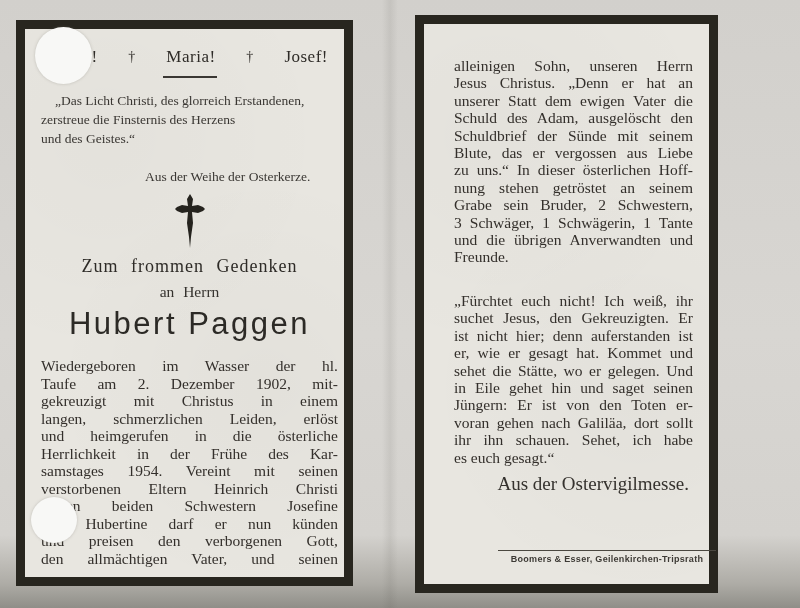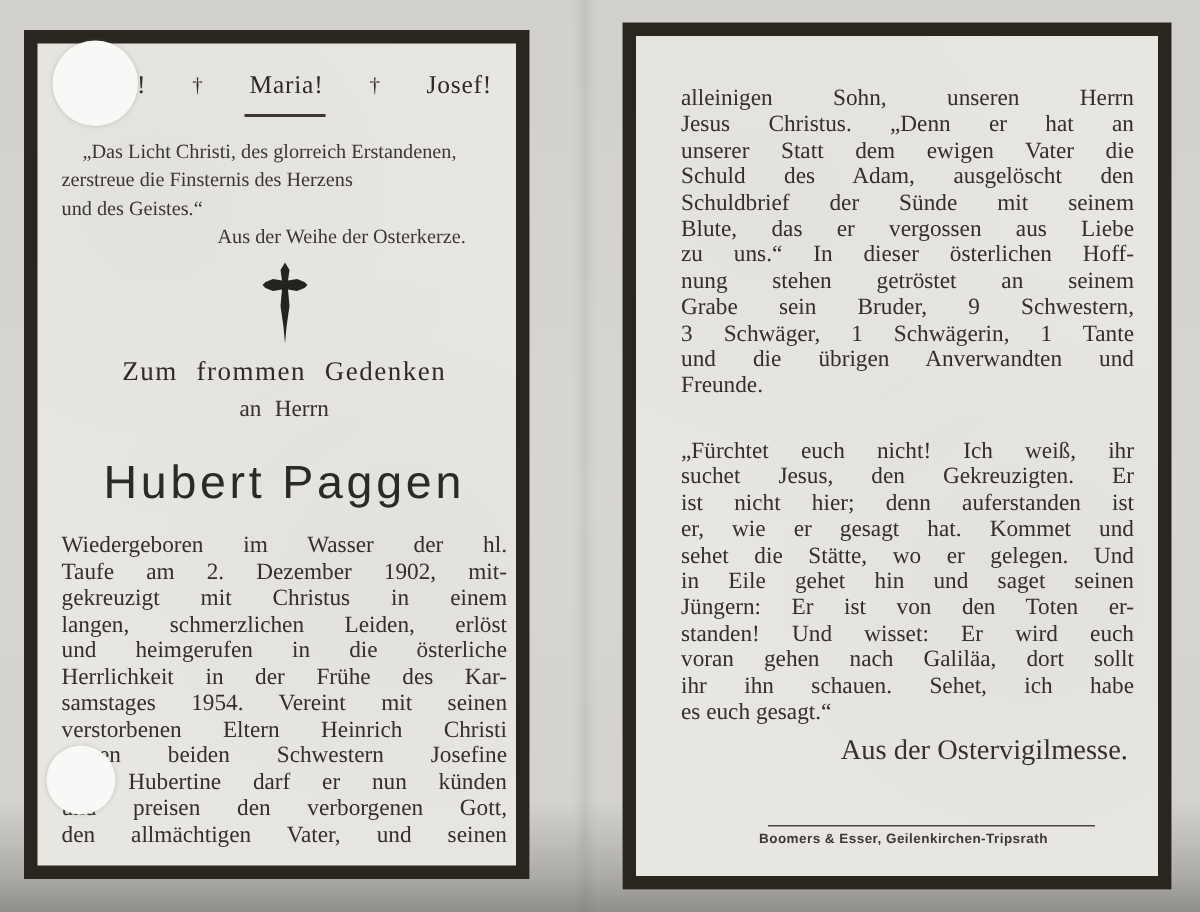--- a/index.html
+++ b/index.html
@@ -7,49 +7,49 @@
     position:relative;width:800px;height:608px;overflow:hidden;
     background:linear-gradient(180deg,#d2d0cc 0%,#d8d6d2 55%,#d4d2ce 88%,#aeaca6 96%,#8f8e88 100%);
     font-family:"Liberation Serif", serif;color:#35322e;
   }
   .card{position:absolute;box-sizing:border-box;border:9px solid #28261f;
     background:
       radial-gradient(circle at 25% 20%, rgba(0,0,0,0.018), transparent 45%),
       radial-gradient(circle at 75% 65%, rgba(0,0,0,0.025), transparent 50%),
       #e8e6e0;}
   .card-left{left:16px;top:20px;width:337px;height:566px;}
-  .card-right{left:415px;top:15px;width:366px;height:578px;}
+  .card-right{left:415px;top:15px;width:303px;height:578px;}
   .inner{position:relative;width:100%;height:100%;box-sizing:border-box;}
   .card-left .inner{padding:14px 6px 0 16px;}
   .card-right .inner{padding:18px 10px 0 30px;}
 
   .invocation{display:flex;justify-content:space-between;align-items:baseline;
     padding:4px 10px 0 12px;font-size:17px;letter-spacing:0.5px;color:#2e2b27;}
   .dagger{font-size:14px;position:relative;top:-1px;}
   .rule{width:54px;height:2px;background:#3a3733;margin:9px auto 0 auto;}
 
   .quote{margin-top:13px;font-size:13.5px;line-height:19px;color:#3a3733;}
   .q0{margin-left:14px;margin-top:11px;}
   .q1{}
-  .qattr{margin-left:104px;margin-top:0;font-size:13.5px;}
+  .qattr{margin-left:104px;margin-top:19px;font-size:13.5px;}
 
   .cross-wrap{margin-top:7px;text-align:center;height:56px;}
   .intro{margin-top:7px;text-align:center;font-size:18px;word-spacing:7px;letter-spacing:1px;color:#2e2b27;}
   .salutation{margin-top:6px;text-align:center;font-size:15.5px;word-spacing:5px;}
-  .name{margin-top:22px;text-align:center;font-size:31px;letter-spacing:2.5px;
+  .name{margin-top:5px;text-align:center;font-size:31px;letter-spacing:2.5px;
     font-family:"Liberation Sans", sans-serif;color:#2c2a26;}
 
   .body{margin-top:15px;font-size:15.5px;line-height:17.5px;color:#332f2b;}
   .card-right .body{font-size:15.5px;line-height:17.4px;padding-right:6px;}
   .jline{text-align:justify;text-align-last:justify;white-space:nowrap;}
   .jline.last{text-align-last:left;}
   .p2{margin-top:26px;}
   .attr-right{margin-top:7px;text-align:right;padding-right:10px;font-size:19px;}
 
-  .printer{position:absolute;left:82px;bottom:20px;width:230px;}
+  .printer{position:absolute;left:68px;bottom:20px;width:230px;text-align:center;}
   .printer-rule{border-top:1.5px solid #4a4740;width:218px;margin:0 auto 3px auto;}
   .printer-text{font-family:"Liberation Sans", sans-serif;font-size:9px;font-weight:bold;
     letter-spacing:0.3px;color:#3d3a35;}
 
   .hole{position:absolute;border-radius:50%;background:#f8f8f6;
     box-shadow:0 0 3px rgba(120,118,110,0.35);z-index:5;}
   .hole-top{left:35px;top:27px;width:57px;height:57px;}
   .hole-bottom{left:31px;top:497px;width:46px;height:46px;}
 
   .fold{position:absolute;left:382px;top:0;width:16px;height:608px;
@@ -113,35 +113,34 @@
 
       <div class="body">
         <div class="jline">alleinigen Sohn, unseren Herrn</div>
         <div class="jline">Jesus Christus. „Denn er hat an</div>
         <div class="jline">unserer Statt dem ewigen Vater die</div>
         <div class="jline">Schuld des Adam, ausgelöscht den</div>
         <div class="jline">Schuldbrief der Sünde mit seinem</div>
         <div class="jline">Blute, das er vergossen aus Liebe</div>
         <div class="jline">zu uns.“ In dieser österlichen Hoff-</div>
         <div class="jline">nung stehen getröstet an seinem</div>
-        <div class="jline">Grabe sein Bruder, 9 Schwestern,</div>
+        <div class="jline">Grabe sein Bruder, 2 Schwestern,</div>
         <div class="jline">3 Schwäger, 1 Schwägerin, 1 Tante</div>
         <div class="jline">und die übrigen Anverwandten und</div>
         <div class="jline last">Freunde.</div>
       </div>
 
       <div class="body p2">
         <div class="jline">„Fürchtet euch nicht! Ich weiß, ihr</div>
         <div class="jline">suchet Jesus, den Gekreuzigten. Er</div>
         <div class="jline">ist nicht hier; denn auferstanden ist</div>
         <div class="jline">er, wie er gesagt hat. Kommet und</div>
         <div class="jline">sehet die Stätte, wo er gelegen. Und</div>
         <div class="jline">in Eile gehet hin und saget seinen</div>
         <div class="jline">Jüngern: Er ist von den Toten er-</div>
-        <div class="jline">standen! Und wisset: Er wird euch</div>
         <div class="jline">voran gehen nach Galiläa, dort sollt</div>
         <div class="jline">ihr ihn schauen. Sehet, ich habe</div>
         <div class="jline last">es euch gesagt.“</div>
       </div>
 
       <div class="attr-right">Aus der Ostervigilmesse.</div>
 
       <div class="printer">
         <div class="printer-rule"></div>
         <div class="printer-text">Boomers &amp; Esser, Geilenkirchen-Tripsrath</div>

